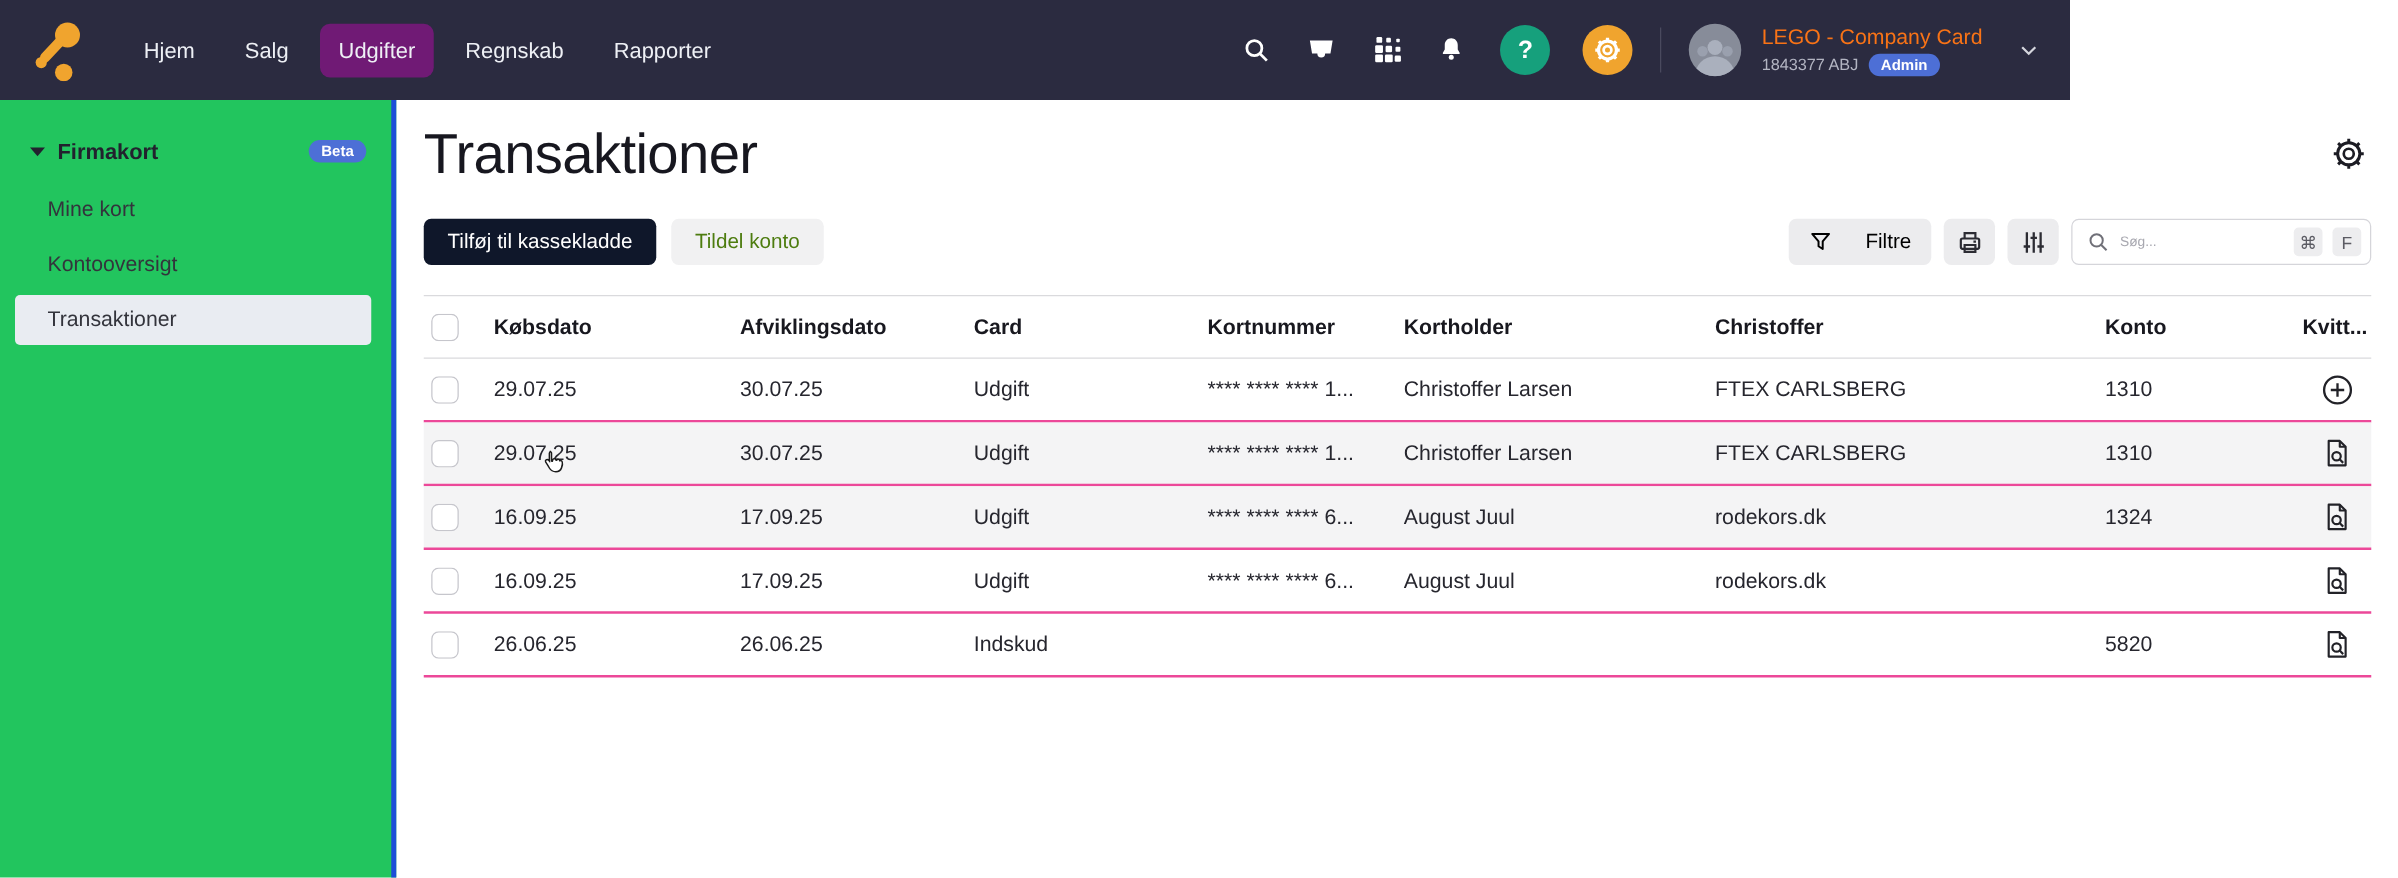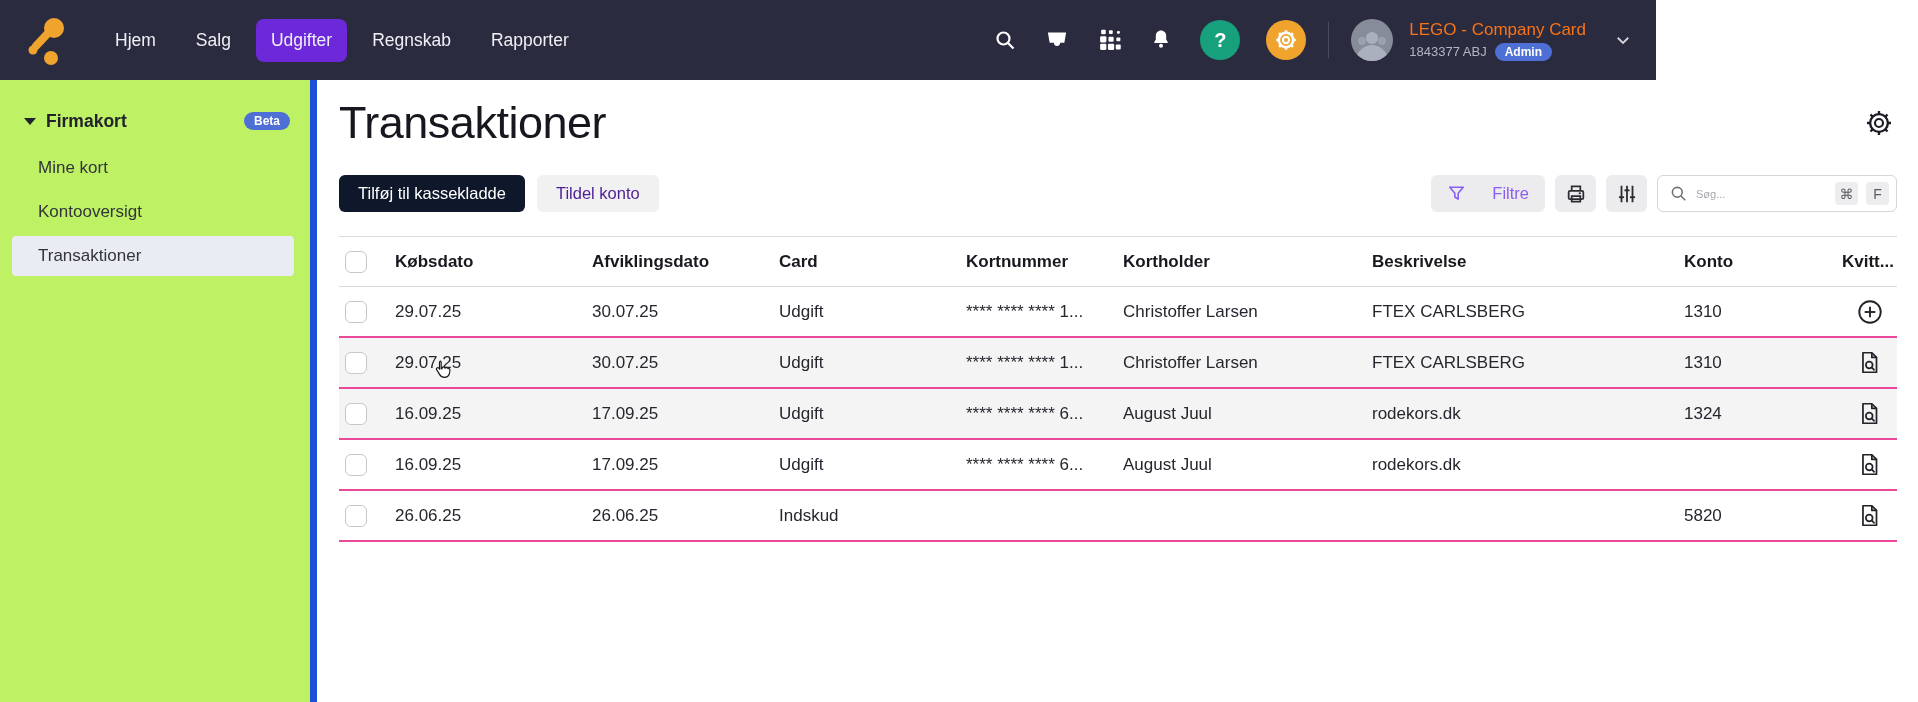--- a/index.html
+++ b/index.html
@@ -6,62 +6,62 @@
   html,body { width:1918px; height:702px; overflow:hidden; background:#fff;
               font-family:"Liberation Sans", sans-serif; }
 
   
   .topbar { position:absolute; top:0; left:0; width:1656px; height:80px;
             background:#2b2b40; display:flex; align-items:center; padding:0 24px; }
   .logo { width:46px; height:50px; margin-right:30px; flex:0 0 auto; }
   .nav { display:flex; align-items:center; gap:10px; }
   .nav-item { color:#eef0f5; font-size:17.5px; padding:11px 15px; border-radius:8px;
               cursor:pointer; white-space:nowrap; }
-  .nav-item.active { background:#6d28d9; }
+  .nav-item.active { background:#701a75; }
   .topbar-right { margin-left:auto; display:flex; align-items:center; gap:26px; }
   .tb-icon { width:26px; height:26px; display:flex; align-items:center; justify-content:center; cursor:pointer; }
   .circle-btn { width:40px; height:40px; border-radius:50%; display:flex; align-items:center;
                 justify-content:center; cursor:pointer; color:#fff; font-weight:bold; font-size:20px; }
   .circle-help { background:#16a07c; }
   .circle-settings { background:#f0a42e; }
   .tb-divider { width:1px; height:36px; background:#4a4a5e; margin:0 -4px; }
   .avatar { width:42px; height:42px; border-radius:50%; background:#878c99; overflow:hidden; flex:0 0 auto; }
   .account { display:flex; flex-direction:column; gap:3px; margin-left:-10px; }
   .account-name { color:#f97316; font-size:17px;text-align:center; }
   .account-meta { display:flex; align-items:center; gap:8px; color:#b3b5c2; font-size:13px; }
   .badge-pill { background:#4d6fd6; color:#fff; font-size:12px; font-weight:bold;
                 padding:2px 10px; border-radius:10px; line-height:14px; }
   .chevron { margin-left:2px; cursor:pointer; display:flex; }
 
   
-  .sidebar { position:absolute; top:80px; left:0; width:317px; bottom:0; background:#bef264;
-             border-right:7px solid #1d4ed8; padding-top:26px; }
+  .sidebar { position:absolute; top:80px; left:0; width:317px; bottom:0; background:#22c55e;
+             border-right:4px solid #1d4ed8; padding-top:26px; }
   .sb-section { display:flex; align-items:center; padding:0 20px 0 24px; height:30px; }
   .sb-caret { width:0; height:0; border-left:6px solid transparent; border-right:6px solid transparent;
               border-top:7px solid #22222e; margin-right:10px; cursor:pointer; }
   .sb-title { font-size:17.5px; font-weight:bold; color:#22222e; flex:1; cursor:pointer; }
   .sb-items { margin-top:12px; display:flex; flex-direction:column; gap:2px; }
   .sb-item { height:40px; display:flex; align-items:center; font-size:17px; color:#33343c;
              padding-left:26px; margin:0 16px 2px 12px; border-radius:4px; cursor:pointer; }
   .sb-item.active { background:#e9ecf2; }
 
   
   .main { position:absolute; top:80px; left:317px; right:0; bottom:0; padding:15px 21px 0 22px; }
   .title-row { display:flex; align-items:center; justify-content:space-between; height:56px; }
   .page-title { font-size:45px; font-weight:300; letter-spacing:-0.5px; color:#17171f; }
   .title-gear { width:36px; height:36px; display:flex; align-items:center; justify-content:center;
                 cursor:pointer; color:#1c1c24; }
 
   .toolbar { display:flex; align-items:center; margin-top:24px; height:37px; }
   .btn { height:37px; border:none; border-radius:6px; font-size:16.5px;
          font-family:"Liberation Sans", sans-serif; display:flex; align-items:center; cursor:pointer; }
   .btn-primary { background:#0f172a; color:#ffffff; padding:0 19px; margin-right:12px; }
-  .btn-disabled { background:#f1f1f2; color:#4c1d95; padding:0 19px; cursor:default; }
+  .btn-disabled { background:#f1f1f2; color:#4d7c0f; padding:0 19px; cursor:default; }
   .toolbar-right { margin-left:auto; display:flex; align-items:center; gap:10px; }
-  .btn-filter { background:#ececee; color:#8b5cf6; padding:0 16px; gap:26px; }
+  .btn-filter { background:#ececee; color:#000000; padding:0 16px; gap:26px; }
   .icon-btn { width:41px; height:37px; background:#ececee; border:none; border-radius:6px;
               display:flex; align-items:center; justify-content:center; color:#2c2c33; cursor:pointer; }
   .searchbox { width:240px; height:37px; border:1px solid #d5d5da; border-radius:6px; background:#fff;
                display:flex; align-items:center; padding:0 7px 0 11px; gap:8px; }
   .searchbox input { border:none; outline:none; flex:1; min-width:0; font-size:11px;
                      font-family:"Liberation Sans", sans-serif; color:#33333a; }
   .searchbox input::placeholder { color:#a8a8b0; }
   .keycap { min-width:23px; height:23px; background:#ededef; border-radius:4px; color:#5b5b63;
             font-size:14px; display:flex; align-items:center; justify-content:center; padding:0 4px; }
 
@@ -232,21 +232,21 @@
   <div class="table">
     <div class="trow thead" id="thead-row">
       <div class="cell">
         <span class="cbox"></span>
       </div>
     <div class="cell">Købsdato</div>
         <div class="cell">Afviklingsdato</div>
         <div class="cell">Card</div>
         <div class="cell">Kortnummer</div>
         <div class="cell">Kortholder</div>
-        <div class="cell">Beskrivelse</div>
+        <div class="cell">Christoffer</div>
         <div class="cell">Konto</div>
         <div class="cell">Kvitt...</div>
       </div>
     <div id="tbody">
         <div class="trow tbody-row">
           <div class="cell">
             <span class="cbox"></span>
           </div>
           <div class="cell">29.07.25</div>
           <div class="cell">30.07.25</div>

